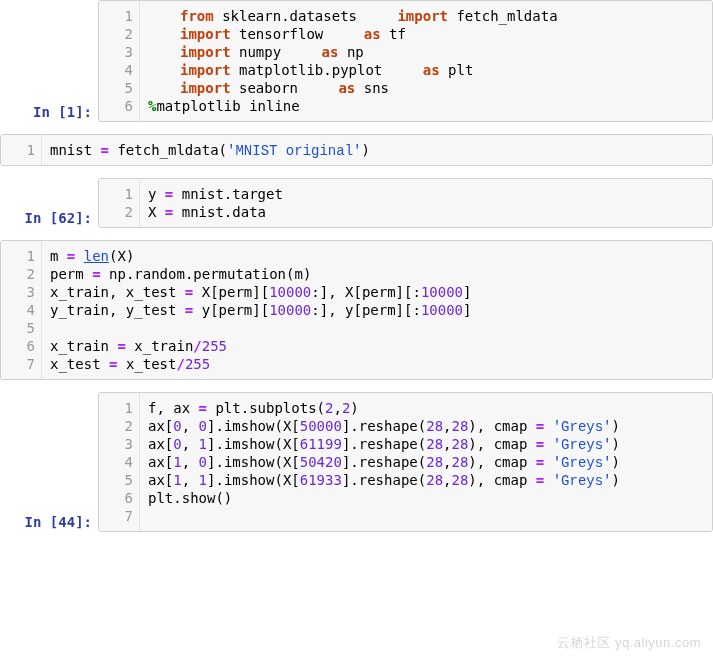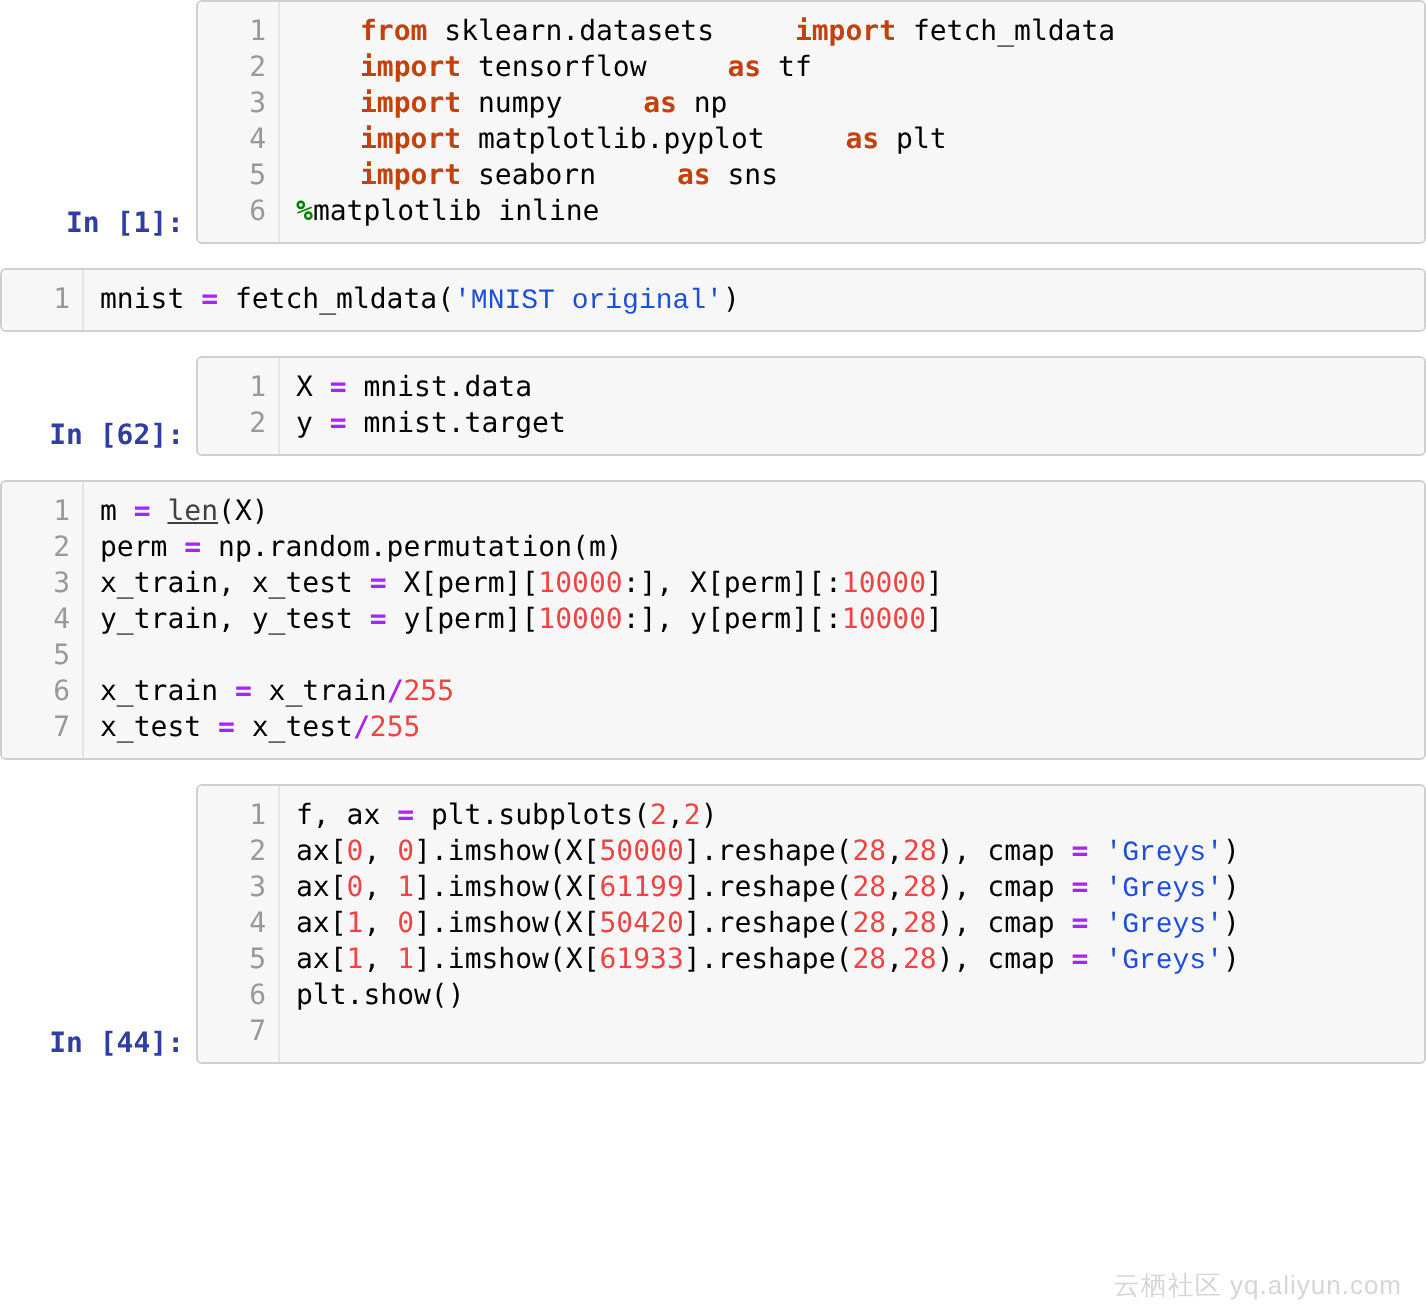--- a/index.html
+++ b/index.html
@@ -46,24 +46,24 @@
   .code {
     flex: 1;
     padding: 6px 8px;
     background: #f7f7f7;
     font-family: inherit;
     white-space: pre;
     color: #000;
   }
   .code .line { height: 18px; line-height: 18px; display: block; }
   .kw   { color: #c2410c; font-weight: bold; margin-left: 32px; }  
-  .bi   { color: #404040; text-decoration: underline; }                     
+  .bi   { color: #1d4ed8; text-decoration: underline; }                     
   .nm   { color: #000; }                        
   .op   { color: #AA22FF; font-weight: bold; }  
-  .num  { color: #ef4444; }                     
+  .num  { color: #6d28d9; }                     
   .str  { color: #1d4ed8; font-family: Liberation Mono, monospace; }                     
   .mag  { color: #008000; font-weight: bold; }
 
   .watermark {
     position: fixed;
     right: 12px;
     bottom: 6px;
     color: #bbb;
     font-size: 13px;
     font-family: sans-serif;
@@ -97,21 +97,21 @@
         <div class="code"><span class="line"><span class="nm">mnist </span><span class="op">=</span><span class="nm"> fetch_mldata(</span><span class="str">'MNIST original'</span><span class="nm">)</span></span></div>
       </div>
     </div>
     <div class="cell">
       <div class="prompt">In [62]:</div>
       <div class="input-area">
         <div class="gutter">
           <div>1</div>
           <div>2</div>
         </div>
-        <div class="code"><span class="line"><span class="nm">X </span><span class="op">=</span><span class="nm"> mnist.data</span></span><span class="line"><span class="nm">y </span><span class="op">=</span><span class="nm"> mnist.target</span></span></div>
+        <div class="code"><span class="line"><span class="nm">y </span><span class="op">=</span><span class="nm"> mnist.target</span></span><span class="line"><span class="nm">X </span><span class="op">=</span><span class="nm"> mnist.data</span></span></div>
       </div>
     </div>
     <div class="cell">
       <div class="input-area">
         <div class="gutter">
           <div>1</div>
           <div>2</div>
           <div>3</div>
           <div>4</div>
           <div>5</div>

